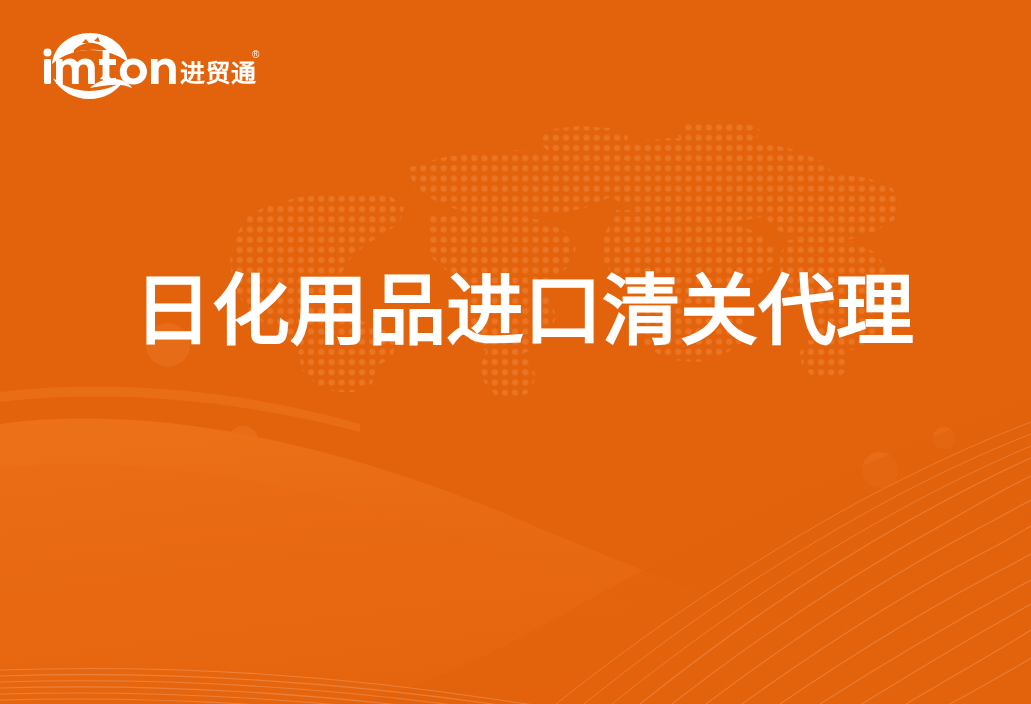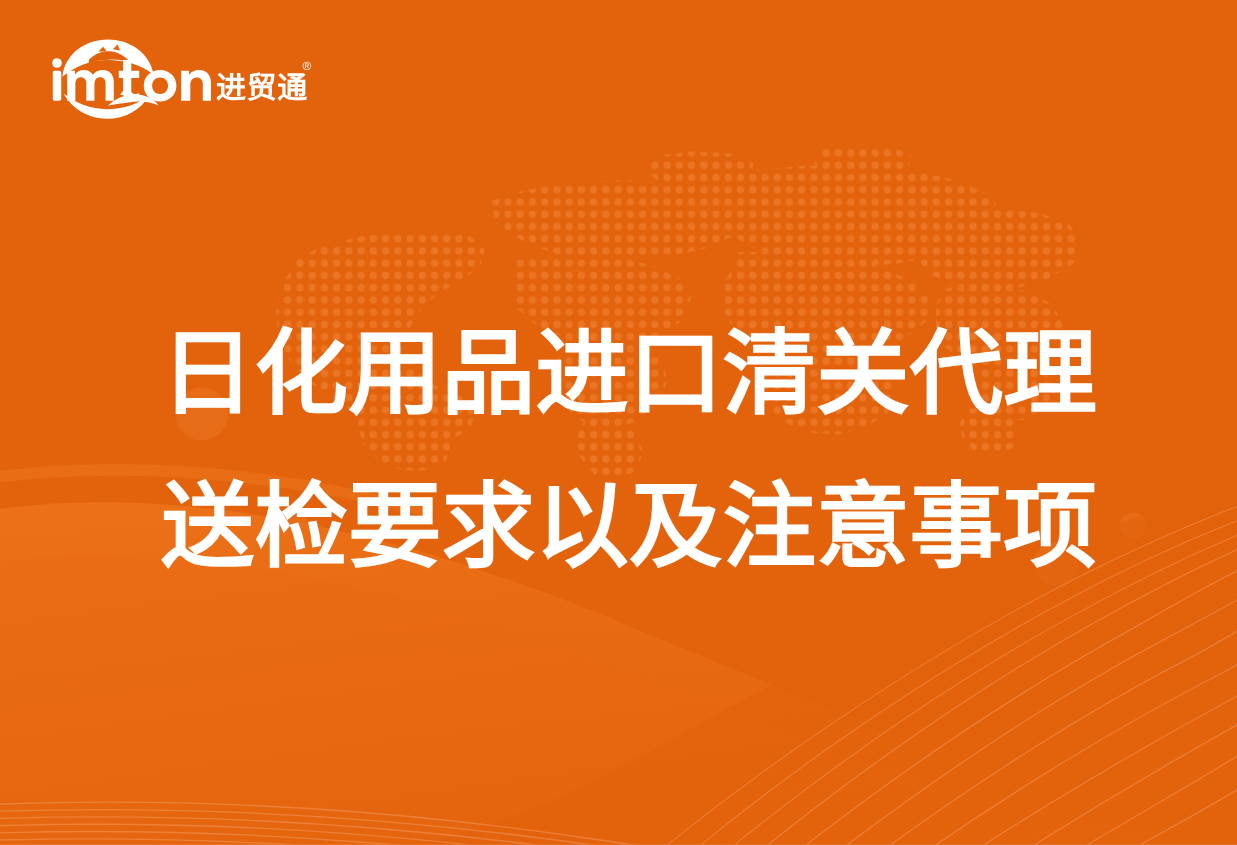--- a/index.html
+++ b/index.html
@@ -244,16 +244,15 @@
       </g>
 
       <text x="142" y="54" font-family="'Liberation Sans','DejaVu Sans',sans-serif" font-size="25" font-weight="bold" fill="#ffffff" letter-spacing="0.5">进贸通</text>
 
       <text x="214" y="30" font-family="'Liberation Sans','DejaVu Sans',sans-serif" font-size="10" fill="#ffffff">®</text>
     </svg>
   </div>
 
   <div id="headline">
     <div class="headline-line">日化用品进口清关代理</div>
-    <div class="headline-line">送检要求以及注意事项</div>
   </div>
 
 </div>
 
 </body></html>

